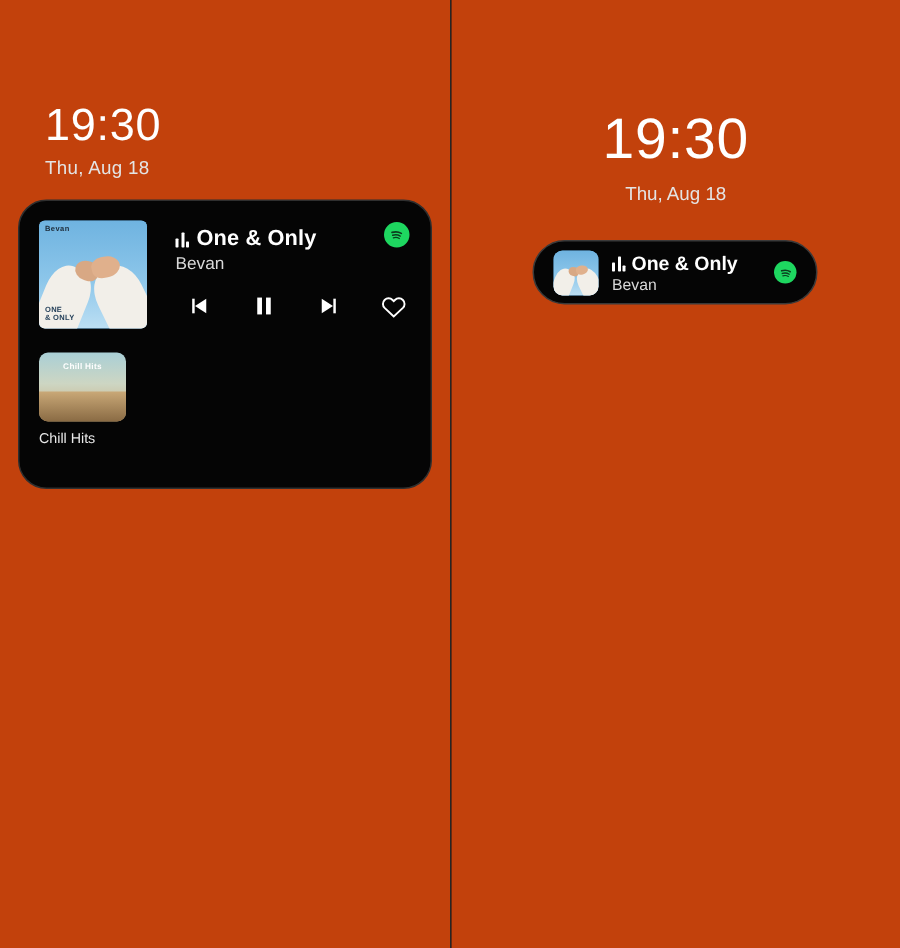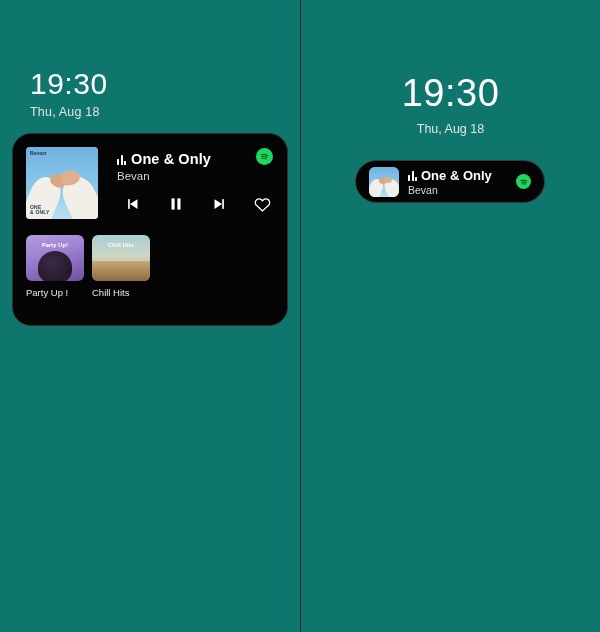--- a/index.html
+++ b/index.html
@@ -17,21 +17,21 @@
     width: 600px;
     height: 632px;
     background: #000000;
   }
 
   
   .panel {
     position: absolute;
     top: 0;
     height: 632px;
-    background: #0f766e;
+    background: #c2410c;
   }
   #panel-left  { left: 0;   width: 300px; }
   #panel-right { left: 301px; width: 299px; }
 
   .divider {
     position: absolute;
     left: 300px;
     top: 0;
     width: 1px;
     height: 632px;
@@ -423,27 +423,20 @@
           <div class="ctrl">
             <svg width="19" height="19" viewBox="0 0 24 24" aria-hidden="true">
               <path d="M12 20.2 4.3 13a4.7 4.7 0 0 1 0-6.7 4.7 4.7 0 0 1 6.7 0l1 1 1-1a4.7 4.7 0 0 1 6.7 0 4.7 4.7 0 0 1 0 6.7z" fill="none" stroke="#ffffff" stroke-width="1.6"></path>
             </svg>
           </div>
         </div>
       </div>
 
       <div class="playlists">
 
-        <div class="playlist-item">
-          <div class="playlist-thumb thumb-party">
-            <div class="blob"></div>
-            <div class="pl-overlay-text">Party Up!</div>
-          </div>
-          <div class="playlist-label">Party Up !</div>
-        </div>
 
 
 
         <div class="playlist-item">
           <div class="playlist-thumb thumb-chill">
             <div class="blob"></div>
             <div class="pl-overlay-text">Chill Hits</div>
           </div>
           <div class="playlist-label">Chill Hits</div>
         </div>

